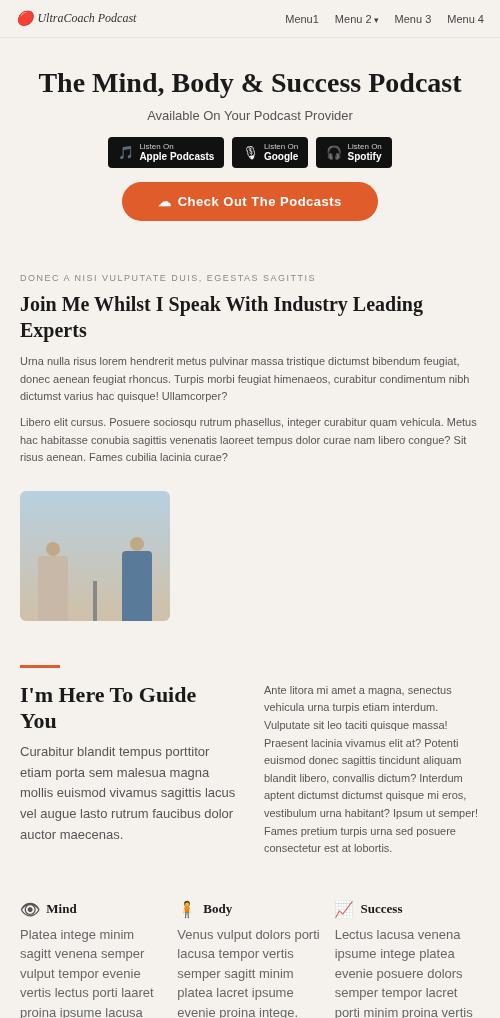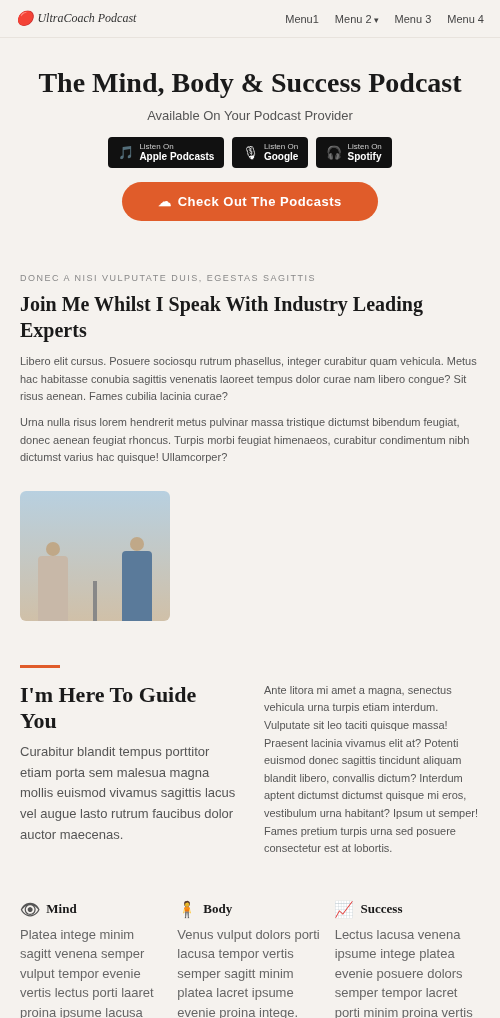--- a/index.html
+++ b/index.html
@@ -121,22 +121,22 @@
   <div class="cta-btn">
     <span class="cta-btn-icon">☁</span><span>Check Out The Podcasts</span>
   </div>
 </section>
 
 <section class="section-donec">
   <div class="donec-label">DONEC A NISI VULPUTATE DUIS, EGESTAS SAGITTIS</div>
   <div class="donec-content">
     <div class="donec-text">
       <h2>Join Me Whilst I Speak With Industry Leading Experts</h2>
+      <p>Urna nulla risus lorem hendrerit metus pulvinar massa tristique dictumst bibendum feugiat, donec aenean feugiat rhoncus. Turpis morbi feugiat himenaeos, curabitur condimentum nibh dictumst varius hac quisque! Ullamcorper?</p>
       <p>Libero elit cursus. Posuere sociosqu rutrum phasellus, integer curabitur quam vehicula. Metus hac habitasse conubia sagittis venenatis laoreet tempus dolor curae nam libero congue? Sit risus aenean. Fames cubilia lacinia curae?</p>
-      <p>Urna nulla risus lorem hendrerit metus pulvinar massa tristique dictumst bibendum feugiat, donec aenean feugiat rhoncus. Turpis morbi feugiat himenaeos, curabitur condimentum nibh dictumst varius hac quisque! Ullamcorper?</p>
     </div>
     <div class="donec-img">
       <div class="img-placeholder">
         <div class="img-scene">
           <div class="scene-people">
             <div class="figure f1"></div>
             <div class="mic-stand"></div>
             <div class="figure f2"></div>
           </div>
         </div>

